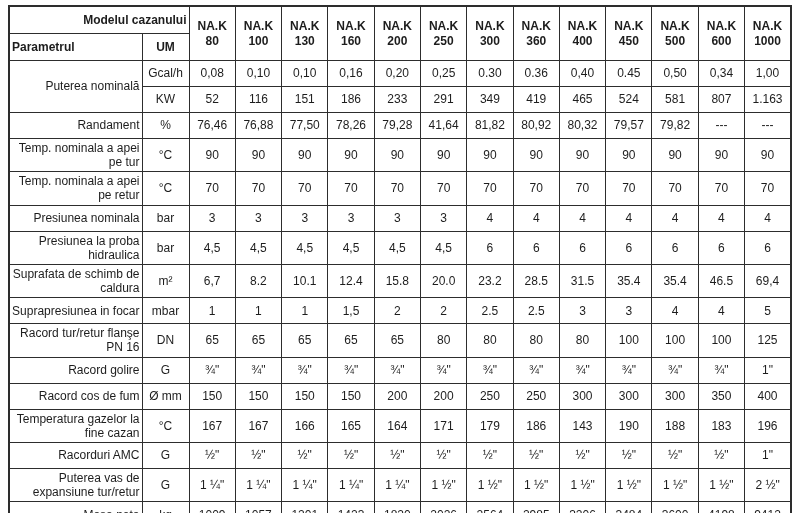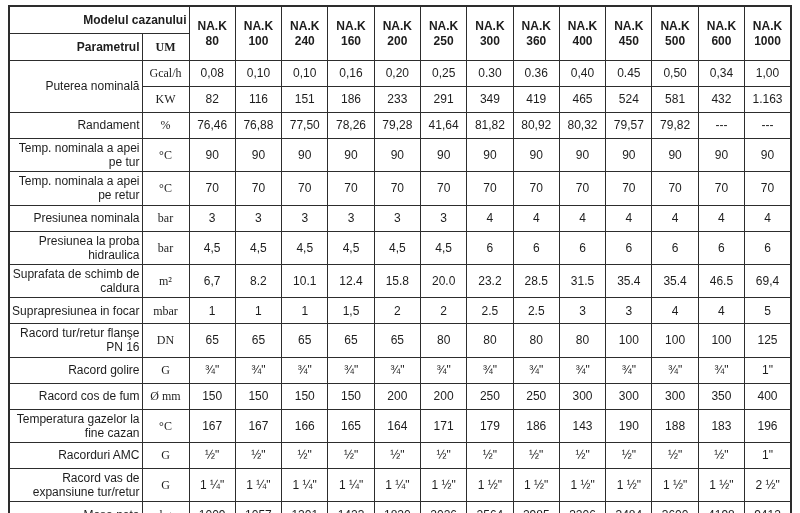--- a/index.html
+++ b/index.html
@@ -25,37 +25,36 @@
     padding: 2px 2px;
     overflow: hidden;
   }
   .spec th { font-weight: bold; }
   .title-cell {
     text-align: right;
     font-size: 13px;
     height: 22px;
   }
   .param-header {
-    text-align: right;
+    text-align: left;
     padding-left: 6px;
     font-size: 12.5px;
     height: 22px;
   }
   .um-header { text-align: center; font-size: 12.5px; }
   .model-th { text-align: center; font-size: 12.5px; padding: 1px 0; }
   .model-th div { display: block; }
   .param-cell {
     text-align: right;
     padding-left: 6px;
     font-size: 12.5px;
   }
   .um-cell {
     text-align: center;
     border-right-width: 2px;
-    font-family: Liberation Serif, serif;
   }
   .val-cell {
     text-align: center;
     height: 21px;
   }
 </style>
 </head>
 <body>
 
 <div class="page">
@@ -70,21 +69,21 @@
       <th class="model-th" rowspan="2">
             <div>NA.K</div>
             <div>80</div>
           </th>
           <th class="model-th" rowspan="2">
             <div>NA.K</div>
             <div>100</div>
           </th>
           <th class="model-th" rowspan="2">
             <div>NA.K</div>
-            <div>240</div>
+            <div>130</div>
           </th>
           <th class="model-th" rowspan="2">
             <div>NA.K</div>
             <div>160</div>
           </th>
           <th class="model-th" rowspan="2">
             <div>NA.K</div>
             <div>200</div>
           </th>
           <th class="model-th" rowspan="2">
@@ -138,32 +137,32 @@
           <td class="val-cell">0.30</td>
           <td class="val-cell">0.36</td>
           <td class="val-cell">0,40</td>
           <td class="val-cell">0.45</td>
           <td class="val-cell">0,50</td>
           <td class="val-cell">0,34</td>
           <td class="val-cell">1,00</td>
         </tr>
         <tr>
           <td class="um-cell">KW</td>
-          <td class="val-cell">82</td>
+          <td class="val-cell">52</td>
           <td class="val-cell">116</td>
           <td class="val-cell">151</td>
           <td class="val-cell">186</td>
           <td class="val-cell">233</td>
           <td class="val-cell">291</td>
           <td class="val-cell">349</td>
           <td class="val-cell">419</td>
           <td class="val-cell">465</td>
           <td class="val-cell">524</td>
           <td class="val-cell">581</td>
-          <td class="val-cell">432</td>
+          <td class="val-cell">807</td>
           <td class="val-cell">1.163</td>
         </tr>
         <tr>
           <td class="param-cell">Randament</td>
           <td class="um-cell">%</td>
           <td class="val-cell">76,46</td>
           <td class="val-cell">76,88</td>
           <td class="val-cell">77,50</td>
           <td class="val-cell">78,26</td>
           <td class="val-cell">79,28</td>
@@ -357,21 +356,21 @@
           <td class="val-cell">½"</td>
           <td class="val-cell">½"</td>
           <td class="val-cell">½"</td>
           <td class="val-cell">½"</td>
           <td class="val-cell">½"</td>
           <td class="val-cell">½"</td>
           <td class="val-cell">½"</td>
           <td class="val-cell">1"</td>
         </tr>
         <tr>
-          <td class="param-cell">Racord vas de expansiune tur/retur</td>
+          <td class="param-cell">Puterea vas de expansiune tur/retur</td>
           <td class="um-cell">G</td>
           <td class="val-cell">1 ¼"</td>
           <td class="val-cell">1 ¼"</td>
           <td class="val-cell">1 ¼"</td>
           <td class="val-cell">1 ¼"</td>
           <td class="val-cell">1 ¼"</td>
           <td class="val-cell">1 ½"</td>
           <td class="val-cell">1 ½"</td>
           <td class="val-cell">1 ½"</td>
           <td class="val-cell">1 ½"</td>

